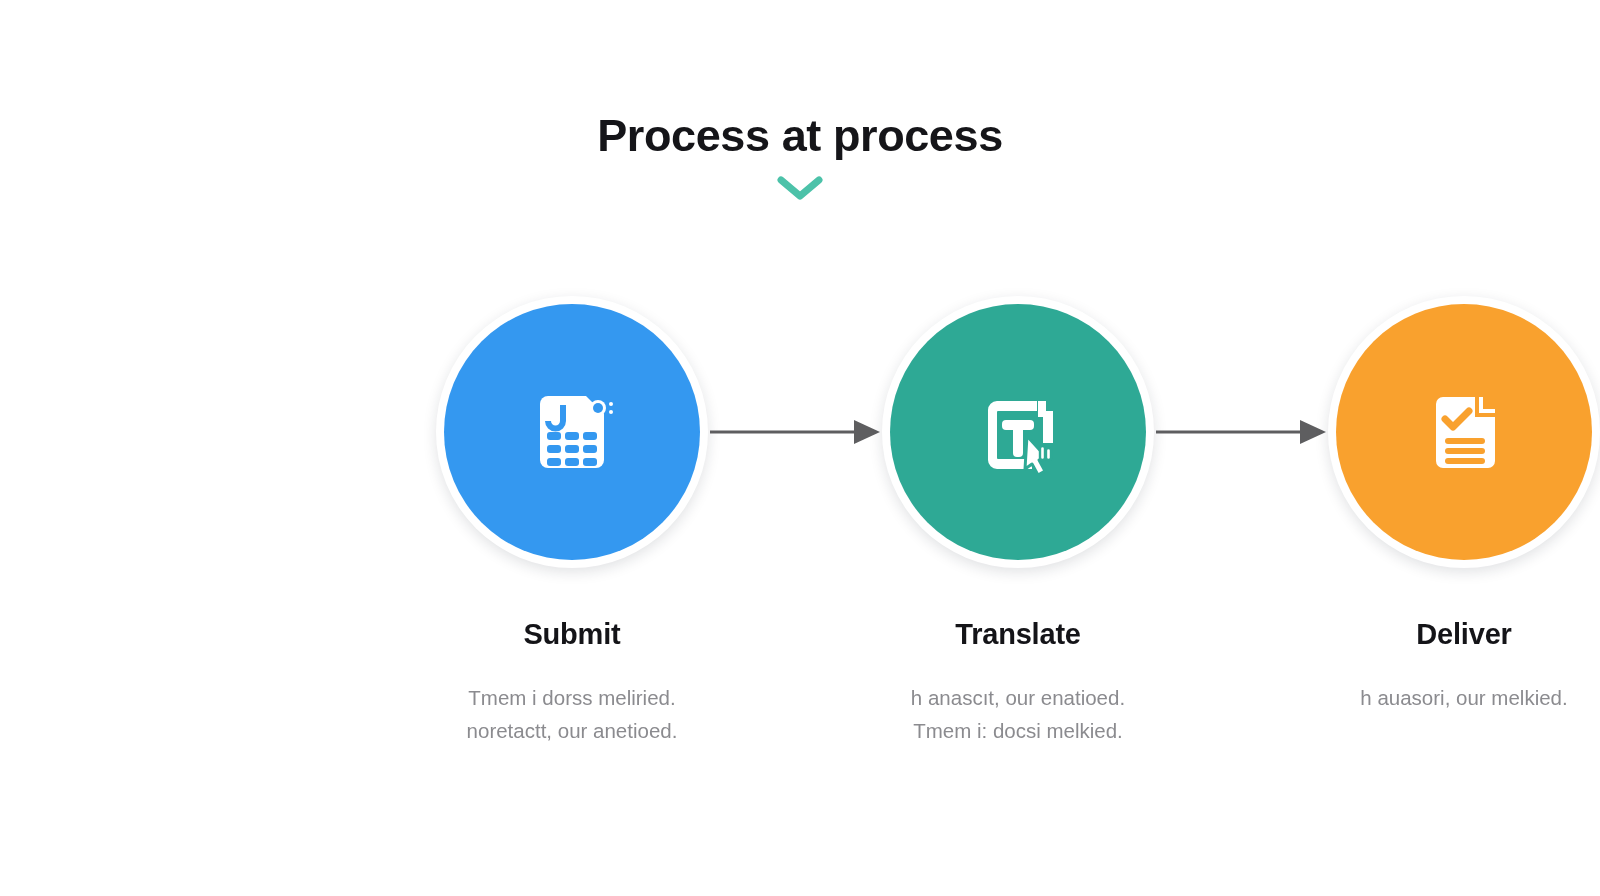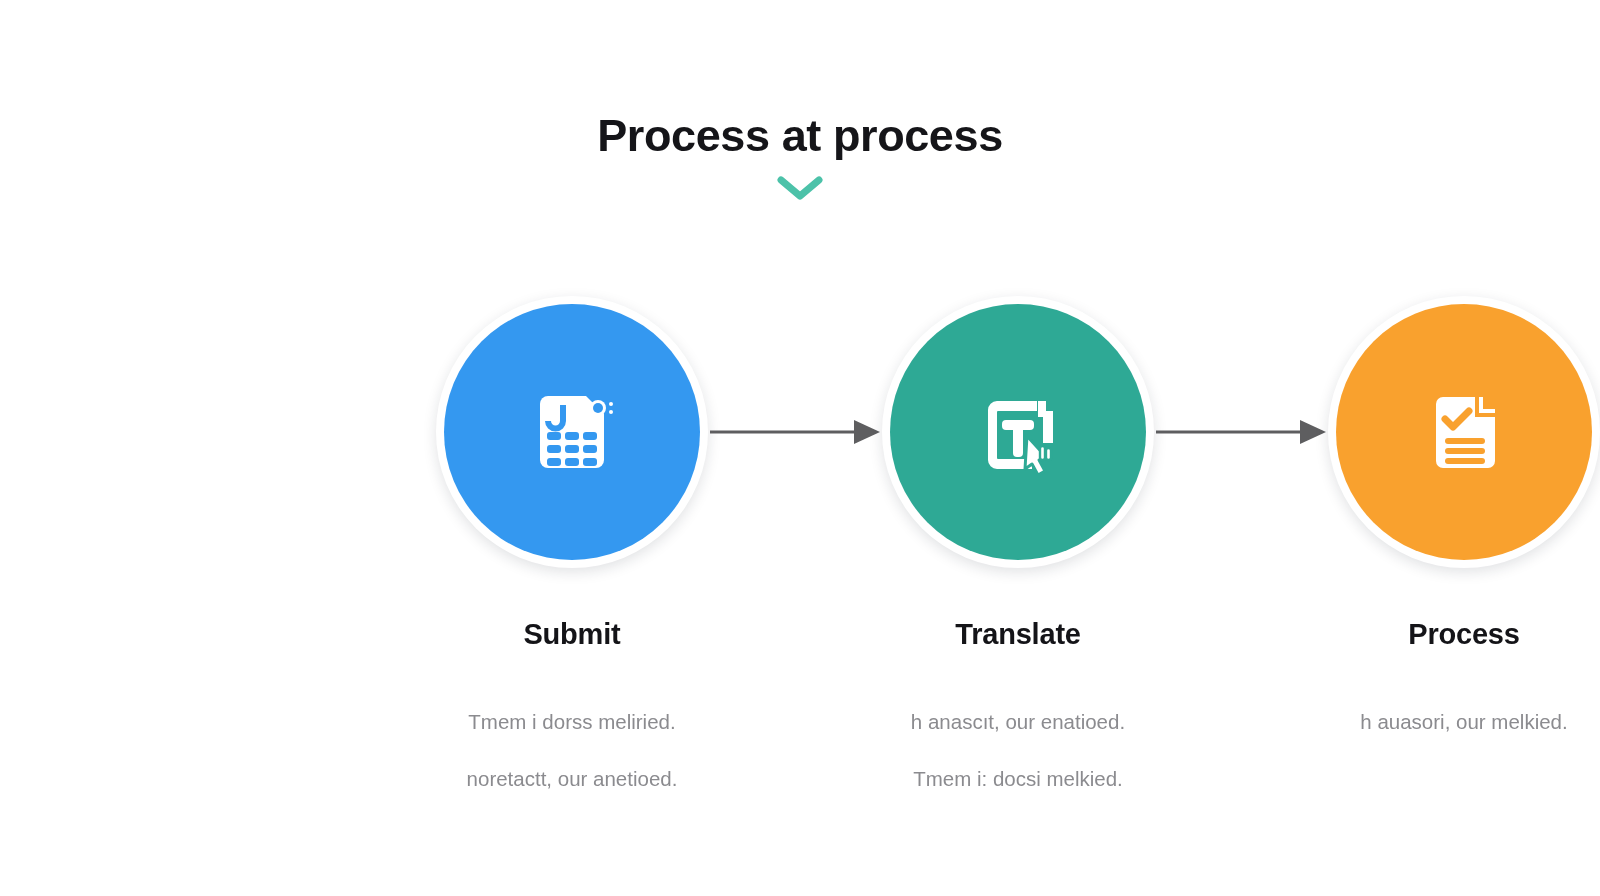--- a/index.html
+++ b/index.html
@@ -105,21 +105,21 @@
   .step-desc {
     margin-top: 30px;
     font-size: 20.5px;
     font-weight: 400;
     color: #8b8b8f;
     line-height: 1.62;
     text-align: center;
     max-width: 270px;
   }
 
-  .step-desc span { display: block; white-space: nowrap; margin-top: 24px; }
+  .step-desc span { display: block; white-space: nowrap; }
 
   
   .connector {
     flex: 0 0 auto;
     width: 174px;
     height: 272px;
     display: flex;
     align-items: center;
     justify-content: center;
   }
@@ -241,21 +241,21 @@
               <path d="M35 41 l8 8 16 -16" fill="none" stroke="#f9a12e" stroke-width="7" stroke-linecap="round" stroke-linejoin="round"></path>
 
               <rect x="35" y="60" width="40" height="6" rx="3" fill="#f9a12e"></rect>
               <rect x="35" y="70" width="40" height="6" rx="3" fill="#f9a12e"></rect>
               <rect x="35" y="80" width="40" height="6" rx="3" fill="#f9a12e"></rect>
             </svg>
           </span>
         </div>
       </div>
 
-      <div class="step-label">Process</div>
+      <div class="step-label">Deliver</div>
 
       <div class="step-desc">
         <span>h auasori, our melkied.</span>
       </div>
     </div>
 
   </div>
 </div>
 
 </body></html>

